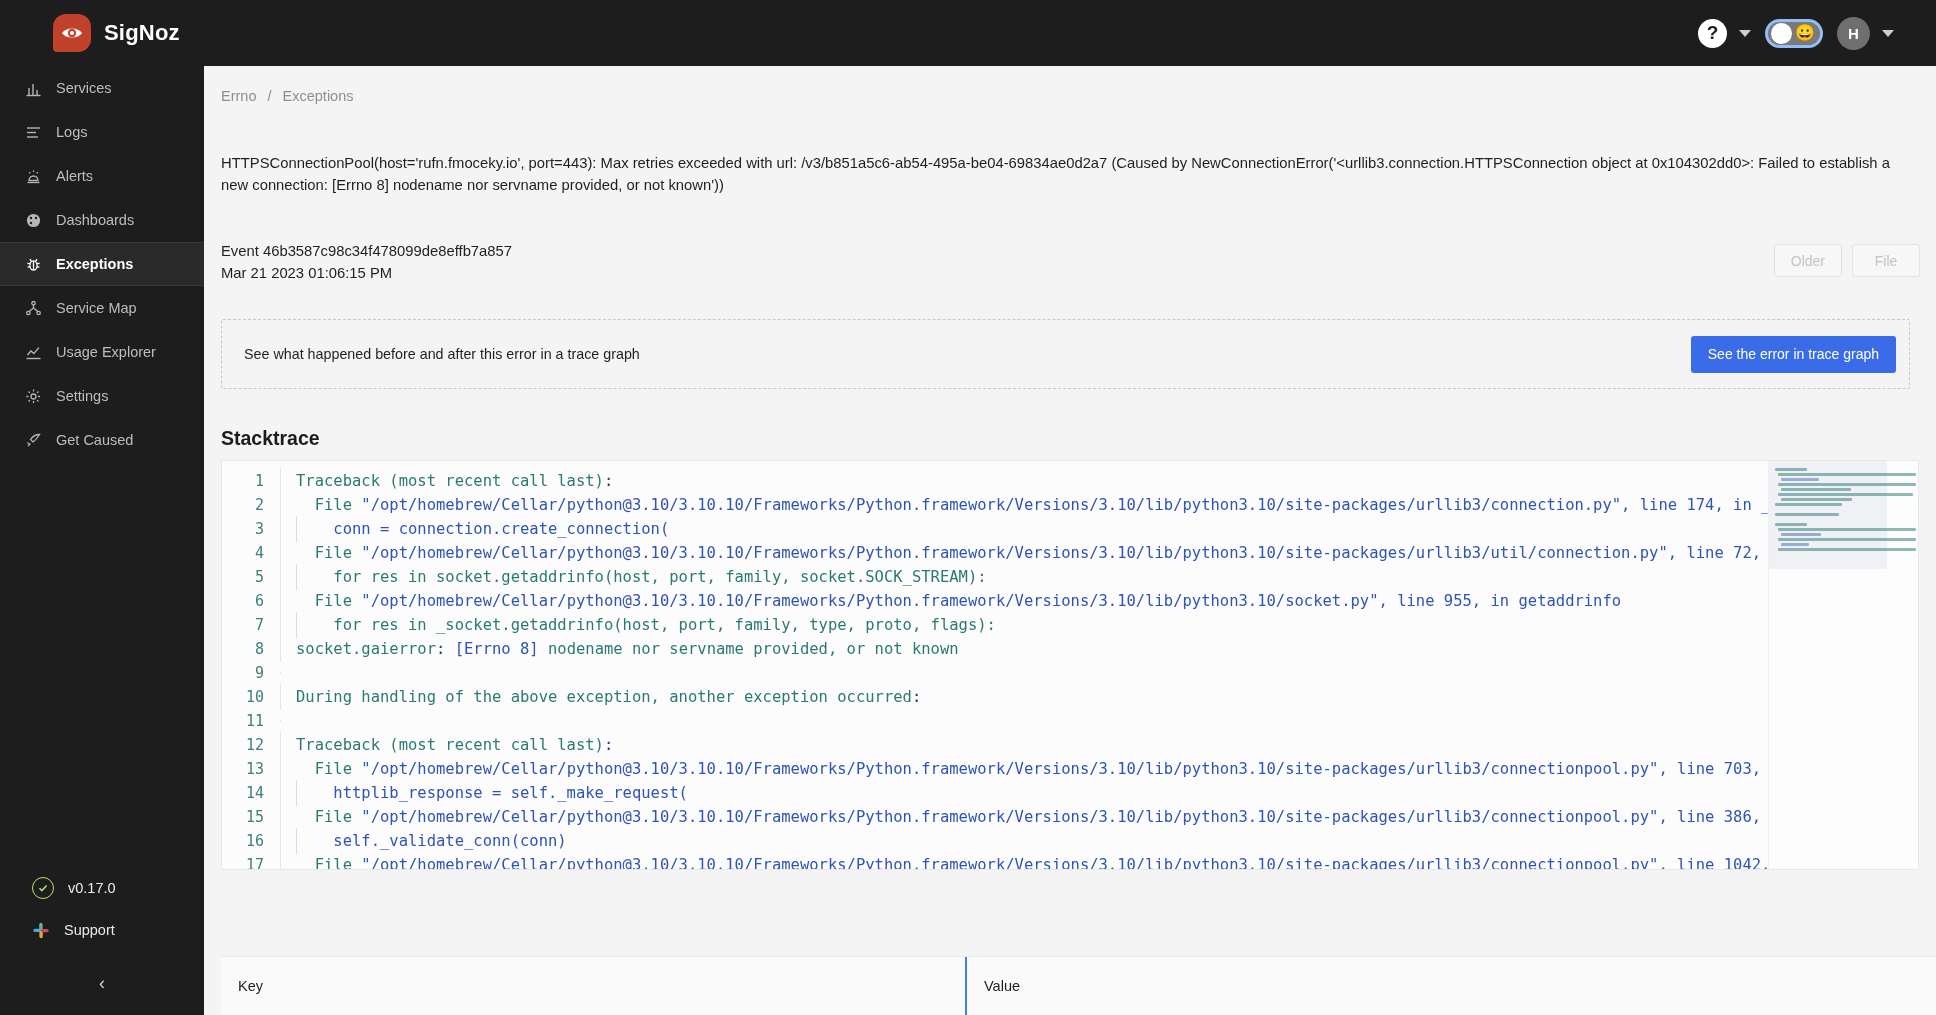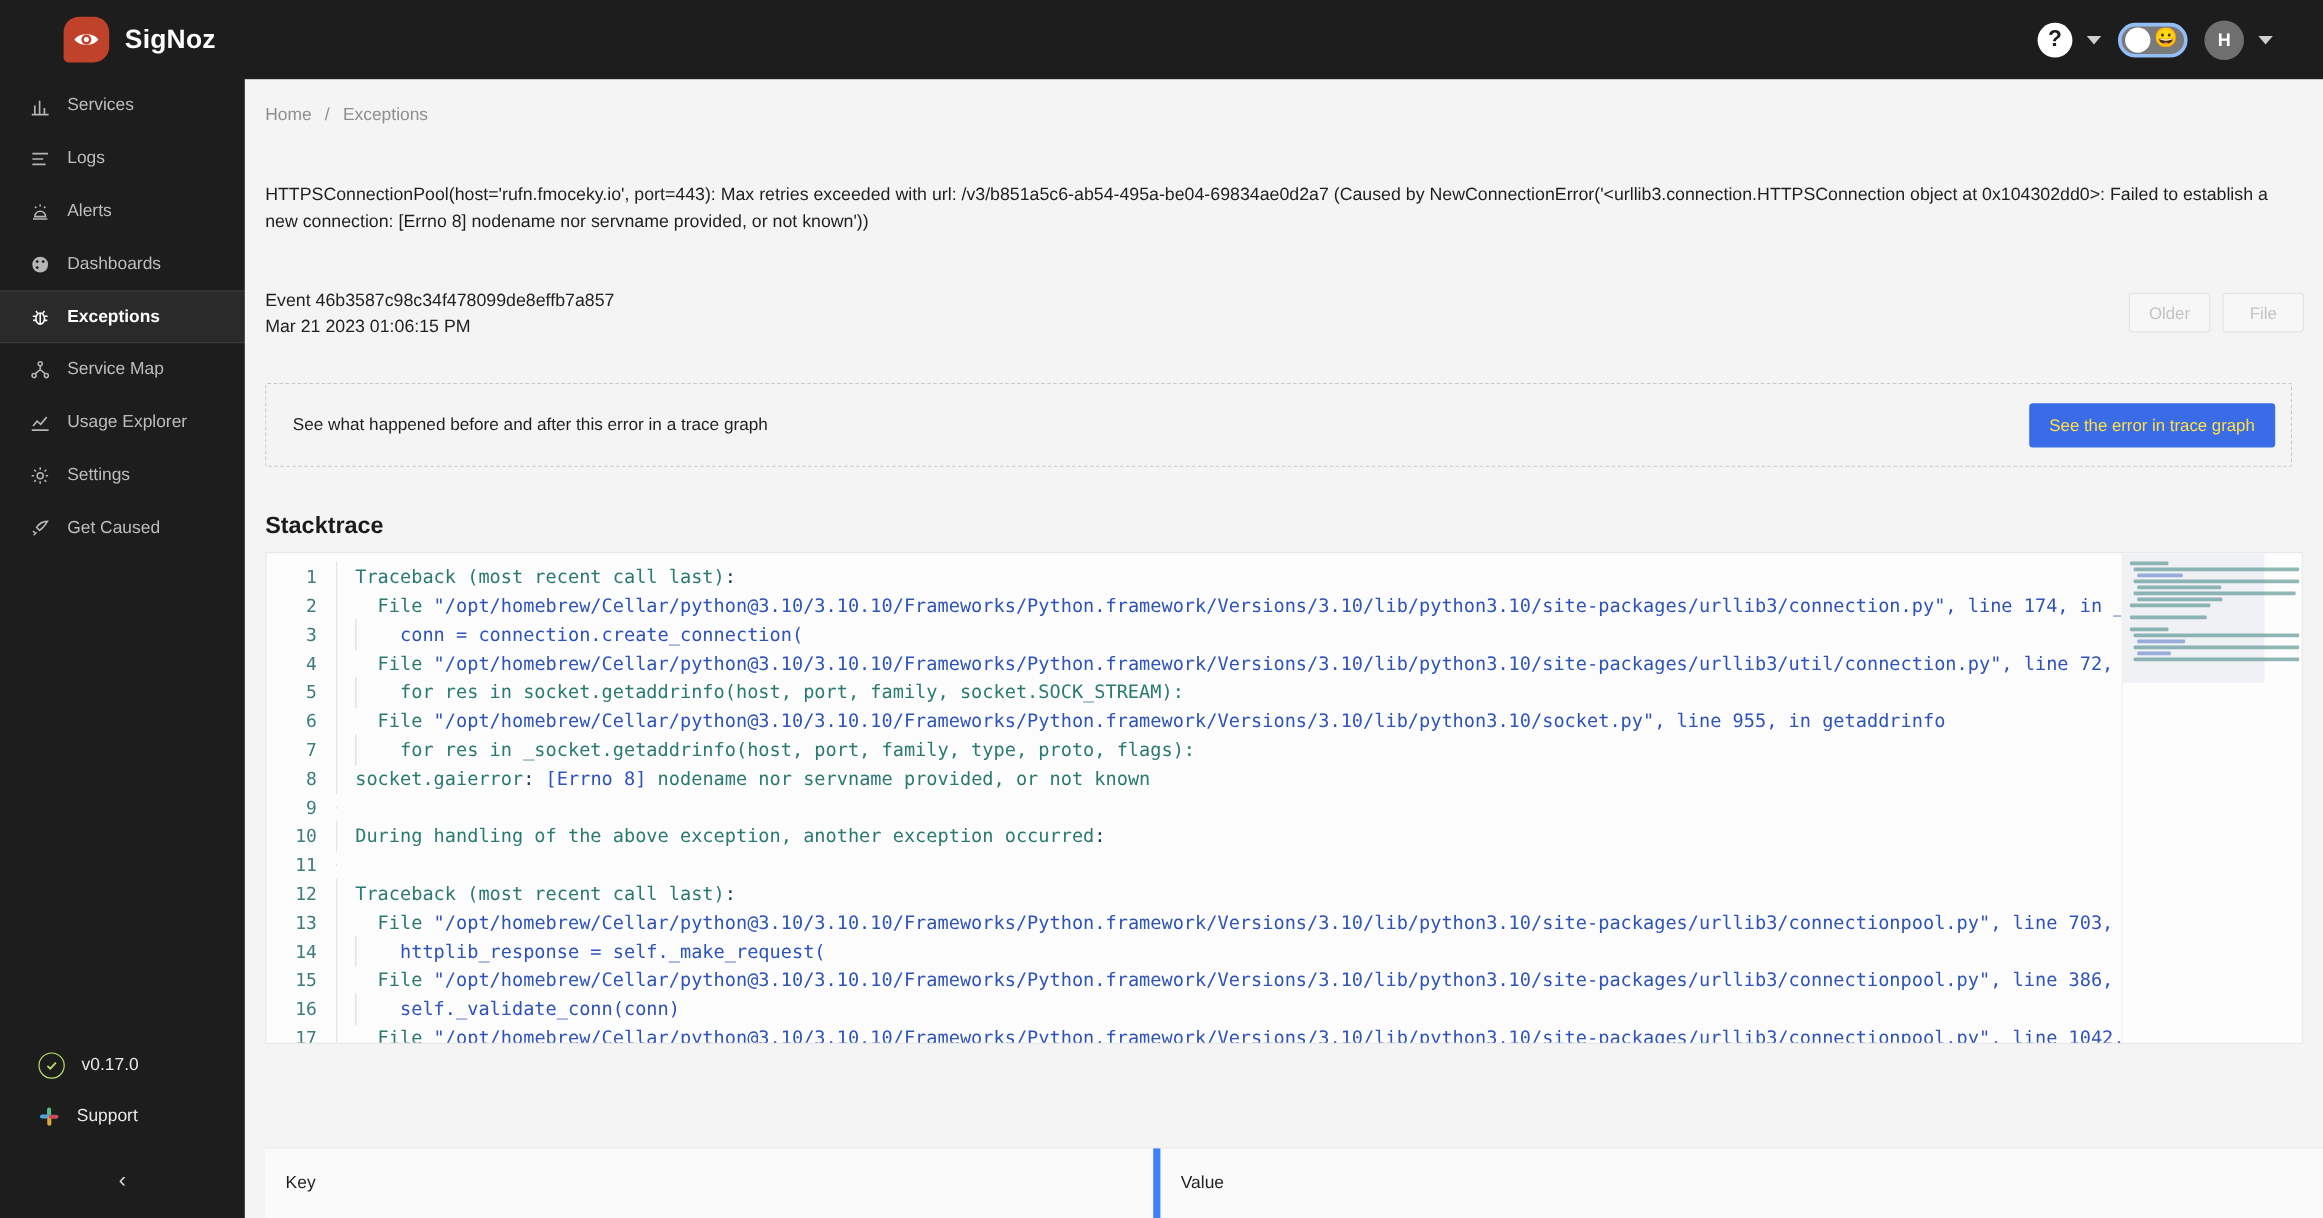--- a/index.html
+++ b/index.html
@@ -107,21 +107,21 @@
   }
 
   .trace-banner {
     margin: 35px 26px 0 17px; height: 70px;
     border: 1px dashed #c8c8c8; border-radius: 2px;
     display: flex; align-items: center; justify-content: space-between;
     padding: 0 13px 0 22px; background: #f4f4f4;
   }
   .trace-text { font-size: 14.3px; color: #1f1f1f; }
   .primary-btn {
-    background: #3b6ce8; color: #fde047; border: none; border-radius: 3px;
+    background: #3b6ce8; color: #ffffff; border: none; border-radius: 3px;
     height: 37px; padding: 0 17px; font-size: 14px;
     font-family: "Liberation Sans", sans-serif;
     display: flex; align-items: center;
   }
 
   .stacktrace-title {
     margin: 38px 0 10px 17px; font-size: 19.5px; font-weight: bold; color: #1b1b1b;
   }
 
   
@@ -160,21 +160,21 @@
     position: absolute; left: 0; top: 0; width: 118px; height: 108px;
     background: rgba(120,140,180,0.10);
   }
 
   
   .kv-table {
     position: absolute; left: 221px; right: 0; bottom: 0; width: 1715px;
     background: #fafafa; border-top: 1px solid #ececec;
   }
   .kv-head { display: flex; height: 58px; align-items: center; }
-  .kv-col-key { width: 746px; padding-left: 17px; font-size: 14.5px; color: #1f1f1f; border-right: 6px solid #3b82f6; height: 100%; display: flex; align-items: center; }
+  .kv-col-key { width: 746px; padding-left: 17px; font-size: 14.5px; color: #1f1f1f; border-right: 2px solid #3b82f6; height: 100%; display: flex; align-items: center; }
   .kv-col-val { flex: 1; padding-left: 17px; font-size: 14.5px; color: #1f1f1f; height: 100%; display: flex; align-items: center; }
 </style>
 </head>
 <body>
 
 <div id="app">
 
   <div class="topbar">
     <div class="logo-wrap">
       <div class="logo-mark">
@@ -335,21 +335,21 @@
     </div>
 
     <div class="collapse-row">
       <span class="collapse-chev">‹</span>
     </div>
   </div>
 
   <div class="main">
 
     <div class="breadcrumb">
-      <span>Home</span>
+      <span>Errno</span>
       <span class="sep">/</span>
       <span>Exceptions</span>
     </div>
 
     <div class="err-block">
       <div class="err-desc">HTTPSConnectionPool(host='rufn.fmoceky.io', port=443): Max retries exceeded with url: /v3/b851a5c6-ab54-495a-be04-69834ae0d2a7 (Caused by NewConnectionError('&lt;urllib3.connection.HTTPSConnection object at 0x104302dd0&gt;: Failed to establish a new connection: [Errno 8] nodename nor servname provided, or not known'))</div>
     </div>
 
     <div class="event-row">
       <div class="event-meta">

